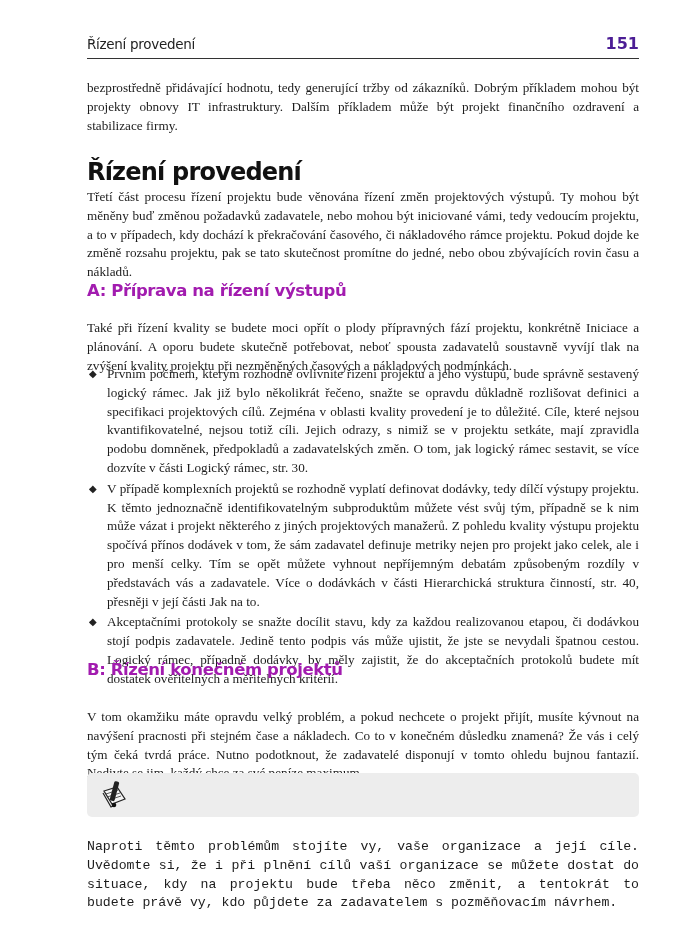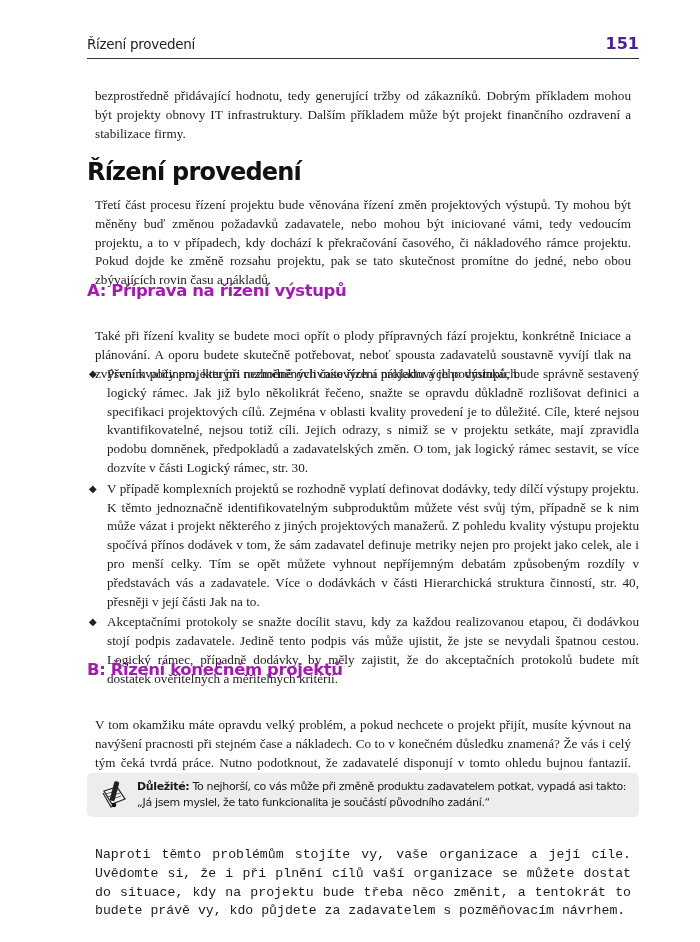--- a/index.html
+++ b/index.html
@@ -6,21 +6,21 @@
   body { width: 700px; height: 942px; position: relative; overflow: hidden; color: #1a1a1a; }
   .page { position: absolute; left: 87px; top: 0; width: 552px; }
   .running-head {
     position: absolute; top: 34px; left: 0; width: 552px; height: 24px;
     border-bottom: 1.2px solid #333;
     font-family: "DejaVu Sans", sans-serif;
   }
   .running-title { position: absolute; left: 0; top: 2px; font-size: 13.5px; color: #222; letter-spacing: -0.3px; }
   .page-number { position: absolute; right: 0; top: 0; font-size: 16px; font-weight: bold; color: #4c1d95; }
   .serif { font-family: "Liberation Serif", serif; font-size: 13.2px; line-height: 18.8px; text-align: justify; color: #1c1c1c; }
-  .para { margin: 8px; }
+  .para { margin: 0; }
   .h1 { font-family: "DejaVu Sans", sans-serif; font-weight: bold; font-size: 24px; letter-spacing: -0.8px; color: #111; margin: 0; }
   .h2 { font-family: "DejaVu Sans", sans-serif; font-weight: bold; font-size: 16.5px; letter-spacing: -0.4px; color: #a21caf; margin: 0; }
   .block { position: absolute; left: 0; width: 552px; }
   ul.bullets { list-style: none; margin: 0; padding: 0; }
   ul.bullets li { position: relative; padding-left: 20px; margin: 0 0 2px 0; }
   ul.bullets li .bullet { position: absolute; left: 2px; top: 0; font-size: 10px; color: #222; }
   .note {
     position: absolute; left: 0; top: 773px; width: 552px; height: 44px;
     background: #ededed; border-radius: 5px;
   }
@@ -88,22 +88,19 @@
   </div>
 
   <div class="note">
     <svg class="note-icon" viewBox="0 0 28 32">
       <path d="M3 12 L16 8 L24 20 L11 25 Z" fill="#f4f4f4" stroke="#222" stroke-width="1.2"></path>
       <path d="M5 15 L17 11 M6 18 L19 14 M8 21 L20 17" stroke="#333" stroke-width="0.8"></path>
       <path d="M2 14 L10 28 L12 27" fill="none" stroke="#222" stroke-width="1.2"></path>
       <rect x="11" y="2" width="5" height="20" rx="1.5" transform="rotate(15 13 12)" fill="#222"></rect>
       <circle cx="13" cy="26" r="2.3" fill="#111"></circle>
     </svg>
-    <div class="note-text">
-      <span class="note-label">Důležité:</span><span> To nejhorší, co vás může při změně produktu zadavatelem potkat, vypadá asi takto: „Já jsem myslel, že tato funkcionalita je součástí původního zadání.“</span>
-    </div>
   </div>
 
   <div class="block serif" style="top:838px;font-family:Liberation Mono, monospace;">
     <p class="para">Naproti těmto problémům stojíte vy, vaše organizace a její cíle. Uvědomte si, že i při plnění cílů vaší organizace se můžete dostat do situace, kdy na projektu bude třeba něco změnit, a tentokrát to budete právě vy, kdo půjdete za zadavatelem s pozměňovacím návrhem.</p>
   </div>
 
 </div>
 
 </body></html>

